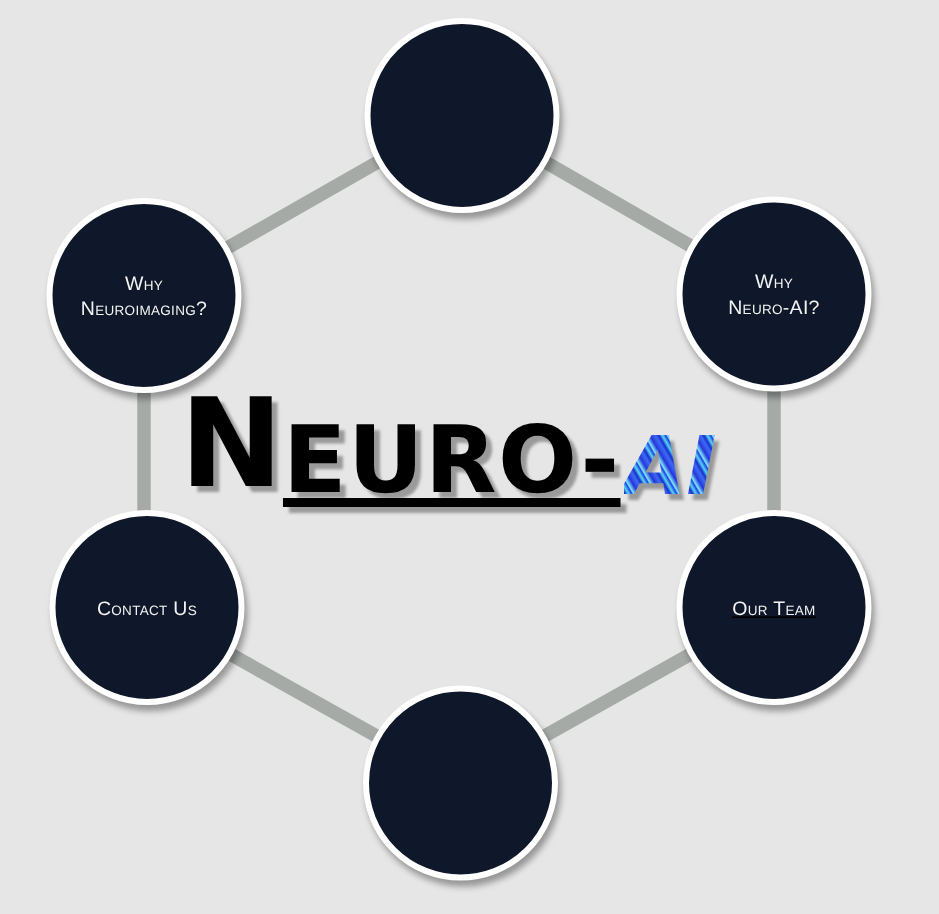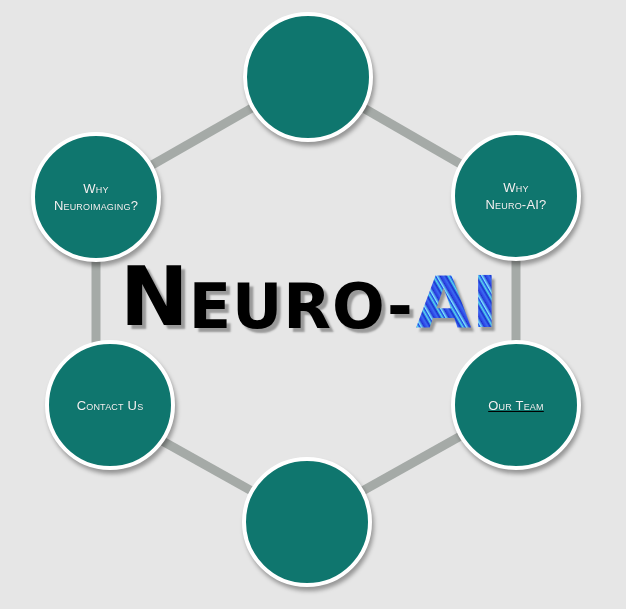--- a/index.html
+++ b/index.html
@@ -8,21 +8,21 @@
     background: #e6e6e6;
     position: relative; overflow: hidden;
     font-family: "Liberation Sans", "DejaVu Sans", sans-serif;
   }
   #stage { position: absolute; left: 0; top: 0; width: 626px; height: 609px; }
   svg.links { position: absolute; left: 0; top: 0; }
   .node {
     position: absolute;
     width: 122px; height: 122px;
     border-radius: 50%;
-    background: #0f766e;
+    background: #0f172a;
     border: 4px solid #ffffff;
     box-shadow: 2px 4px 4px rgba(0,0,0,0.35);
     display: flex; align-items: center; justify-content: center;
     text-align: center;
     cursor: pointer;
   }
   .node-label {
     color: #f2f4f4;
     font-size: 13px;
     line-height: 17px;
@@ -37,26 +37,27 @@
     height: 80px;
     display: flex; align-items: flex-end;
     font-family: "DejaVu Sans", sans-serif;
     font-weight: bold;
     line-height: 1;
     white-space: nowrap;
   }
   .title .big { font-size: 82px; color: #000; text-shadow: 4px 4px 2px #9a9a9a; }
   .title .small { font-size: 62px; color: #000; text-shadow: 4px 4px 2px #9a9a9a; letter-spacing: 1px; }
   .title .ai {
-    font-size: 72px;
+    font-size: 54px;
     background: repeating-linear-gradient(60deg, #2a3ae0 0px, #3b6cf2 3px, #1a2fd0 5px, #56d8f0 7px, #2140e6 9px, #7ee8ff 10px, #1b2dcf 13px);
     -webkit-background-clip: text; background-clip: text;
     color: transparent;
     filter: drop-shadow(3px 4px 1px rgba(120,120,120,0.7));
     margin-left: 2px;
+    font-style: italic;
   }
 </style>
 </head>
 <body>
 
 <div id="stage">
 
   <svg class="links" width="626" height="609">
     <g stroke="#a5aaa7" stroke-width="9" fill="none">
       <line x1="308" y1="76" x2="516" y2="196"></line>
@@ -78,28 +79,28 @@
   </div>
 
   <div class="node" style="left:451px; top:340px;text-decoration:underline;">
     <span class="node-label">Our Team</span>
   </div>
 
   <div class="node" style="left:242px; top:457px;">
     <span class="node-label"></span>
   </div>
 
-  <div class="node" style="left:45px; top:340px;">
+  <div class="node" style="left:33px; top:340px;">
     <span class="node-label">Contact Us</span>
   </div>
 
   <div class="node" style="left:31px; top:132px;">
     <span class="node-label">Why
 Neuroimaging?</span>
   </div>
 
   <div class="title">
     <span class="big">N</span>
-    <span class="small" style="text-transform:uppercase;">euro-</span>
+    <span class="small" style="text-transform:uppercase;text-decoration:underline;">euro-</span>
     <span class="ai">AI</span>
   </div>
 
 </div>
 
 </body></html>

